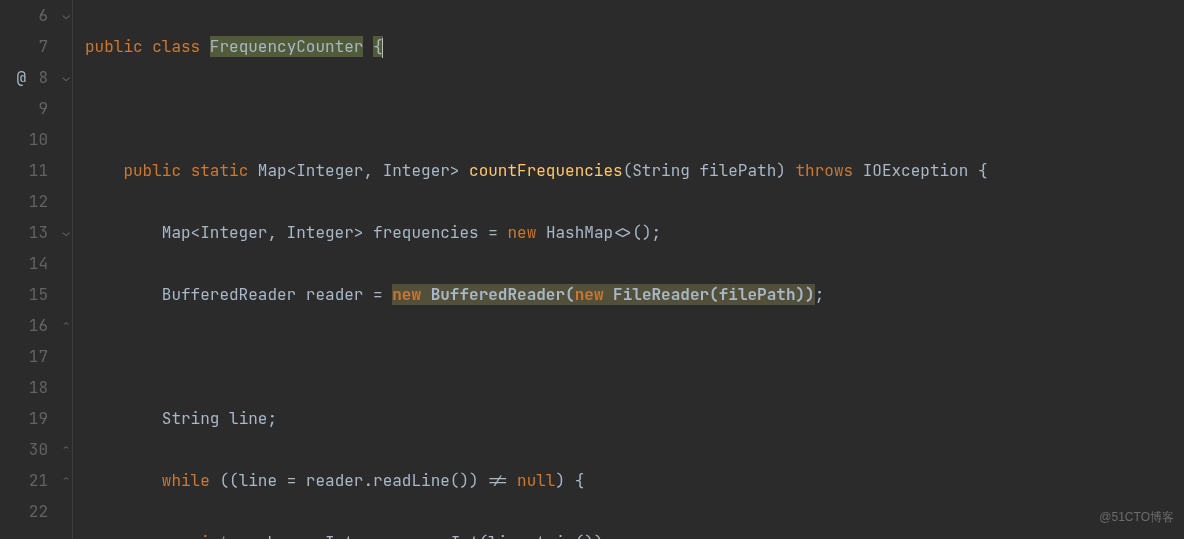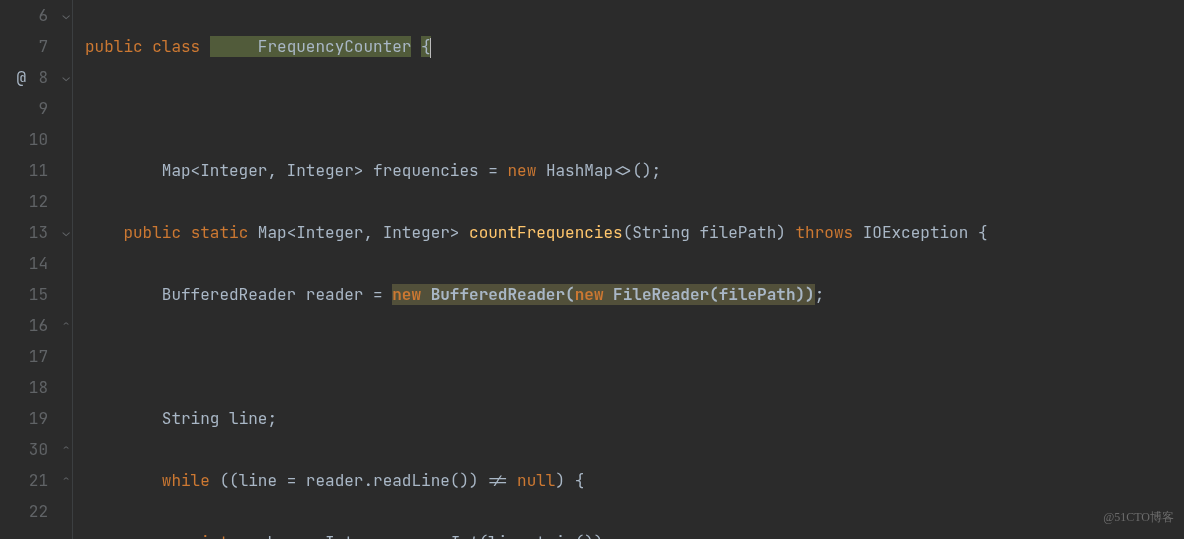--- a/index.html
+++ b/index.html
@@ -44,39 +44,39 @@
     padding-left: 12px;
     white-space: pre;
     background: #2b2b2b;
     position: relative;
   }
   .row { height: 31px; display: block; }
   .kw  { color: #cc7832; text-align: center; }
   .mth { color: #ffc66d; }
   .italic { font-style: italic; }
   .underline { text-decoration-color: #a9b7c6; }
-  .hl-class  { background: #515b3a; padding-left: 48px; }
+  .hl-class  { background: #515b3a; }
   .hl-cursor { background: #515b3a; }
   .hl-warn   { background: #52503a; font-weight: bold; }
   .fold-mark {
     position: absolute;
     left: 2px;
     color: #606366;
     font-size: 12px;
     line-height: 31px;
     width: 12px;
     text-align: center;
   }
   .watermark {
     position: absolute;
     right: 10px;
     bottom: 6px;
     color: #6c6c6c;
     font-size: 12px;
-    font-family: Liberation Serif, serif;
+    font-family: Liberation Sans, sans-serif;
   }
   .caret {
     display:inline-block;
     width:1px;height:20px;
     background:#bbbbbb;
     vertical-align:middle;
     margin-left:-1px;
   }
 </style>
 </head>
@@ -111,22 +111,22 @@
     <span class="fold-mark" style="top:310px">⌃</span>
     <span class="fold-mark" style="top:434px">⌃</span>
     <span class="fold-mark" style="top:465px">⌃</span>
   </div>
 
   <div class="divider"></div>
 
   <div class="code">
 <span class="row"><span class="kw">public</span> <span class="kw">class</span> <span class="hl-class">FrequencyCounter</span> <span class="hl-cursor">{</span><span class="caret"></span></span>
 <span class="row"> </span>
+<span class="row">    <span class="kw">public</span> <span class="kw">static</span> <span>Map&lt;Integer, Integer&gt;</span> <span class="mth">countFrequencies</span><span>(String filePath)</span> <span class="kw">throws</span> <span>IOException</span> <span>{</span></span>
 <span class="row">        <span>Map&lt;Integer, Integer&gt;</span> <span>frequencies</span><span> = </span><span class="kw">new</span> <span>HashMap&lt;&gt;()</span><span>;</span></span>
-<span class="row">    <span class="kw">public</span> <span class="kw">static</span> <span>Map&lt;Integer, Integer&gt;</span> <span class="mth">countFrequencies</span><span>(String filePath)</span> <span class="kw">throws</span> <span>IOException</span> <span>{</span></span>
 <span class="row">        <span>BufferedReader</span> <span>reader</span><span> = </span><span class="hl-warn"><span class="kw">new</span> <span>BufferedReader(</span><span class="kw">new</span> <span>FileReader(filePath))</span></span><span>;</span></span>
 <span class="row"> </span>
 <span class="row">        <span>String</span> <span class="underline">line</span><span>;</span></span>
 <span class="row">        <span class="kw">while</span><span> ((</span><span class="underline">line</span><span> = reader.readLine()) != </span><span class="kw">null</span><span>) {</span></span>
 <span class="row">            <span class="kw">int</span><span> number = Integer.</span><span class="italic">parseInt</span><span>(</span><span class="underline">line</span><span>.trim());</span></span>
 
 
 
 
 

